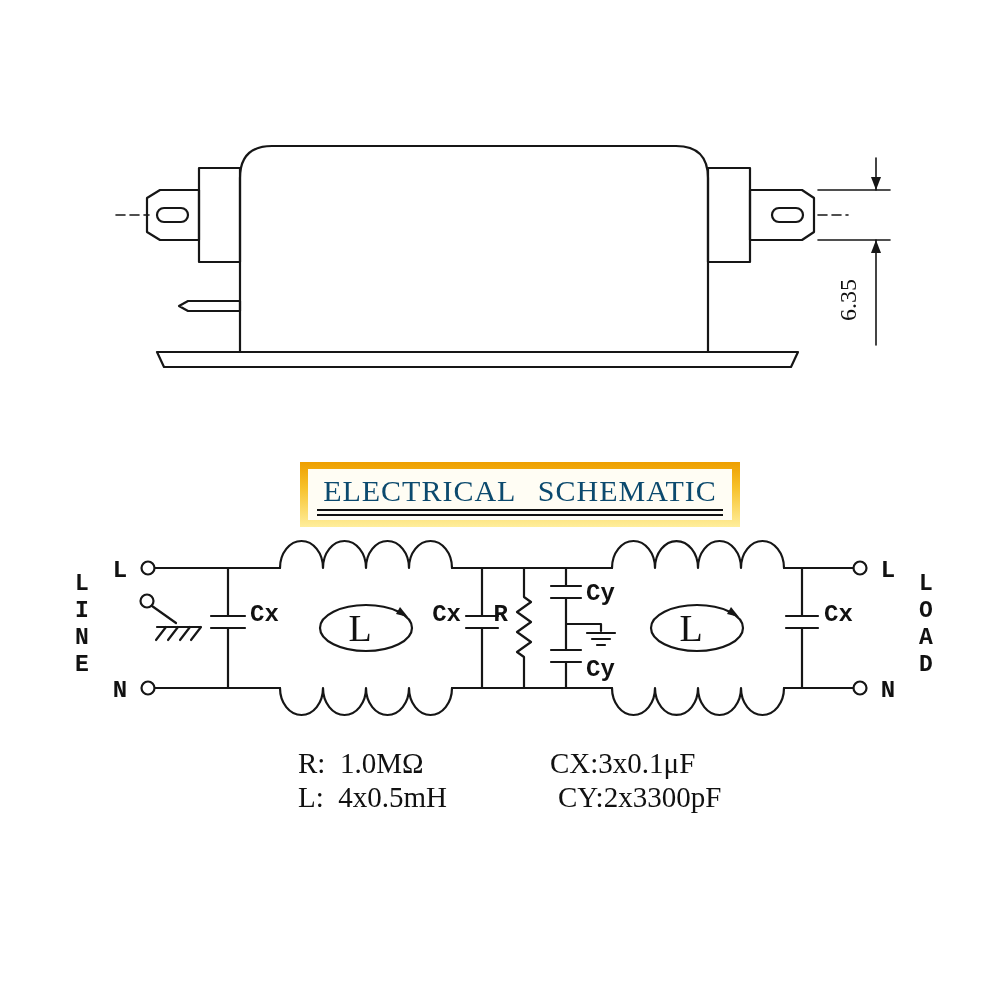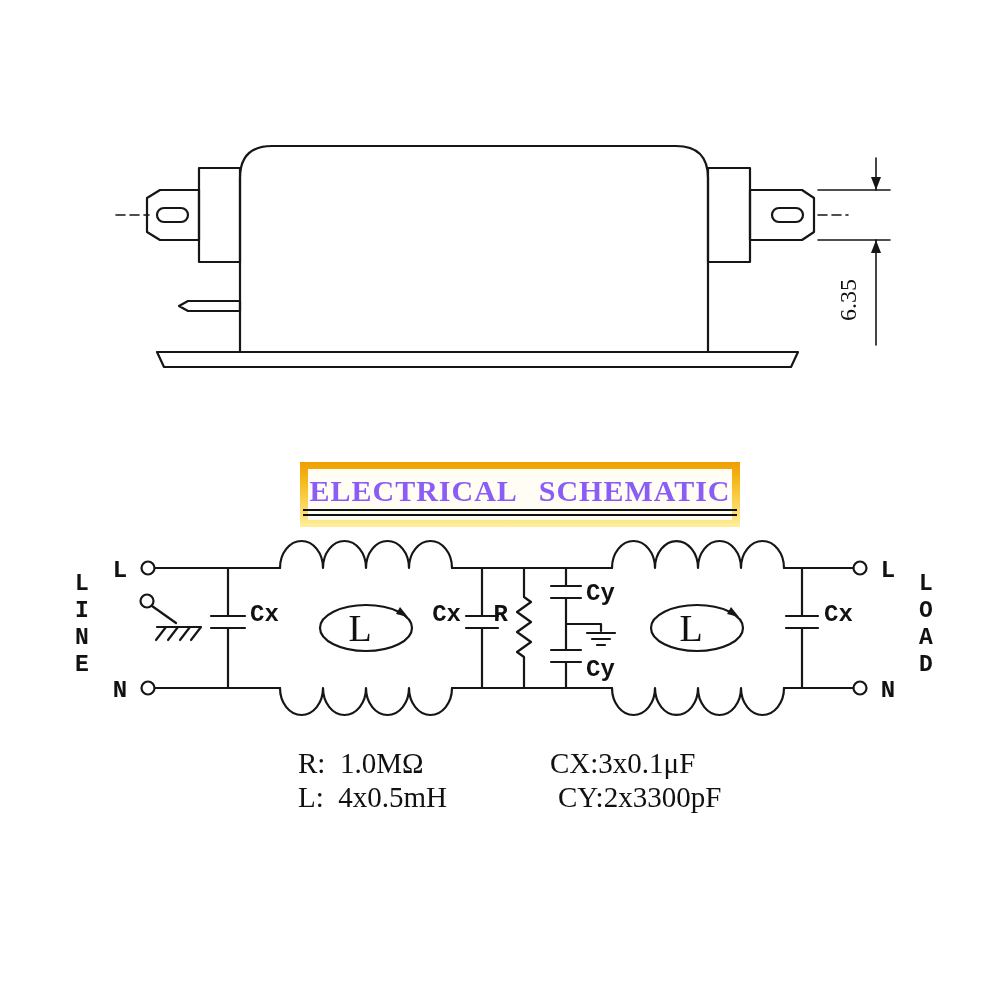--- a/index.html
+++ b/index.html
@@ -22,25 +22,25 @@
     padding: 7px 8px;
     background: linear-gradient(180deg, #ee9f00 0%, #f7c22c 40%, #ffee9c 100%);
   }
   .banner-inner {
     width: 100%; height: 100%;
     background: #fffdf4;
     display: flex; align-items: center; justify-content: center;
   }
   .banner-title {
     font-family: "Liberation Serif", serif;
-    font-weight: bold;
+    font-weight: normal;
     font-size: 30px;
     letter-spacing: 1px;
     word-spacing: 14px;
-    color: #8b5cf6;
+    color: #0c4a6e;
     border-bottom: 7px double #111;
     padding: 0 6px 1px 6px;
     white-space: nowrap;
   }
 
   
   text { fill: #111; }
   .mono-label {
     font-family: "Liberation Mono", monospace;
     font-weight: bold;

